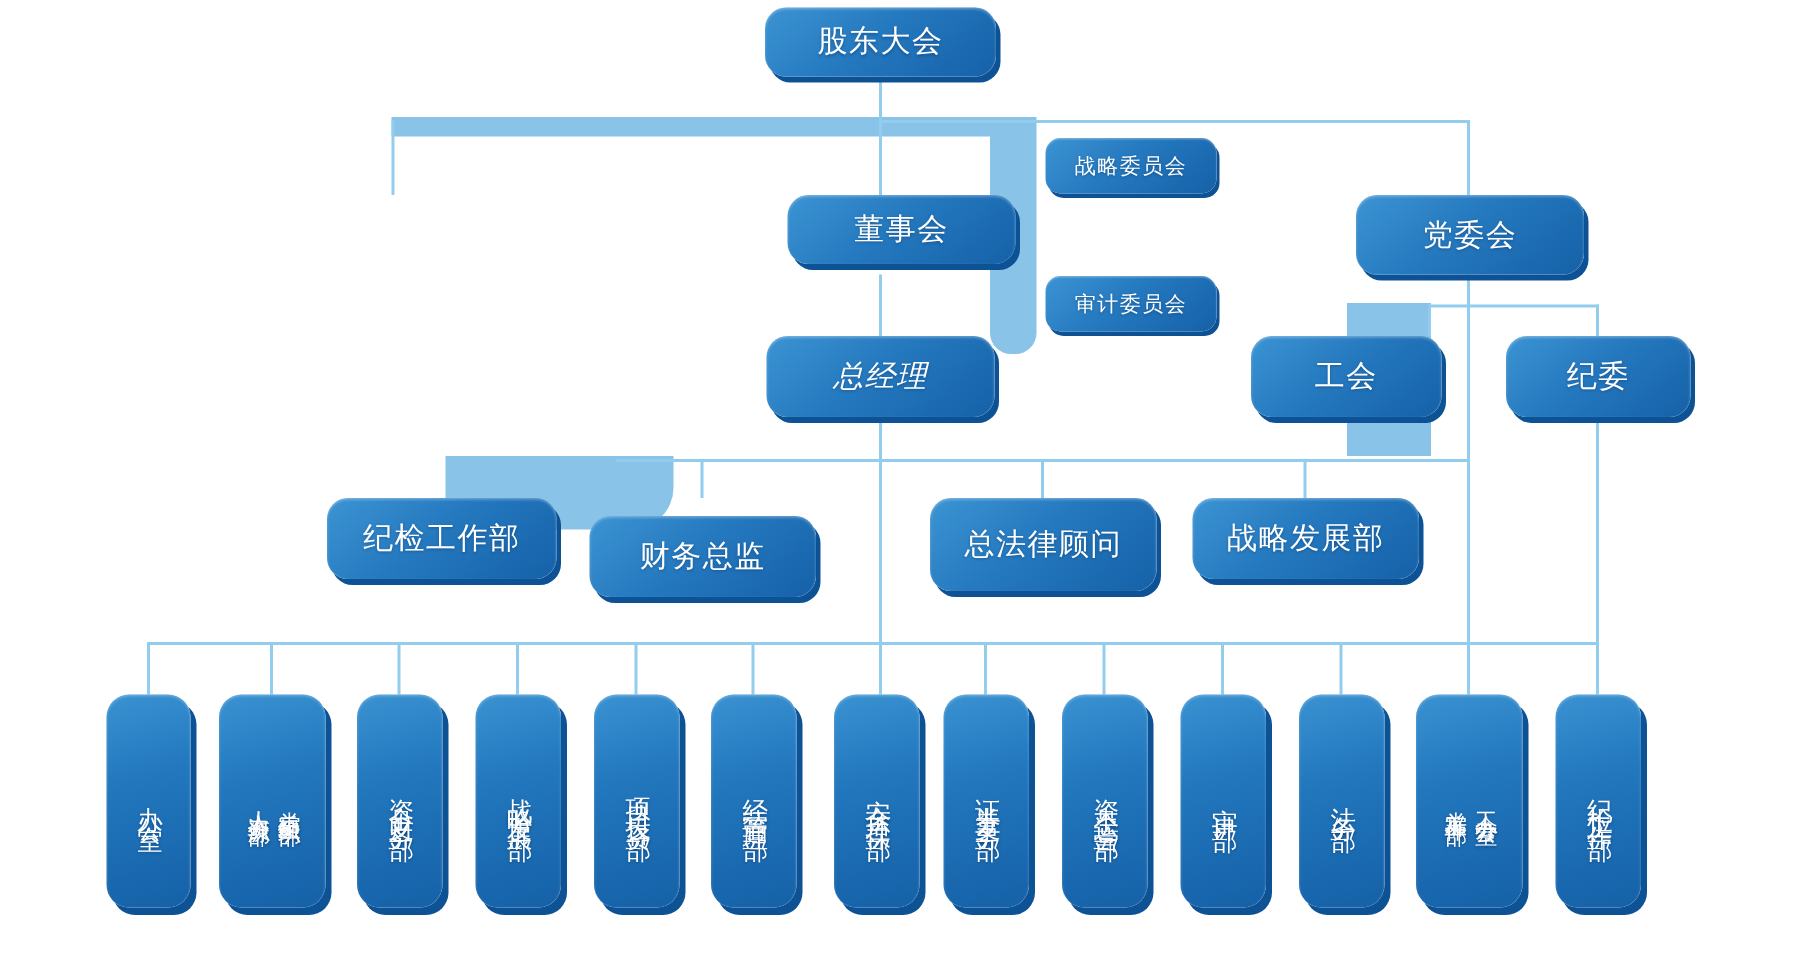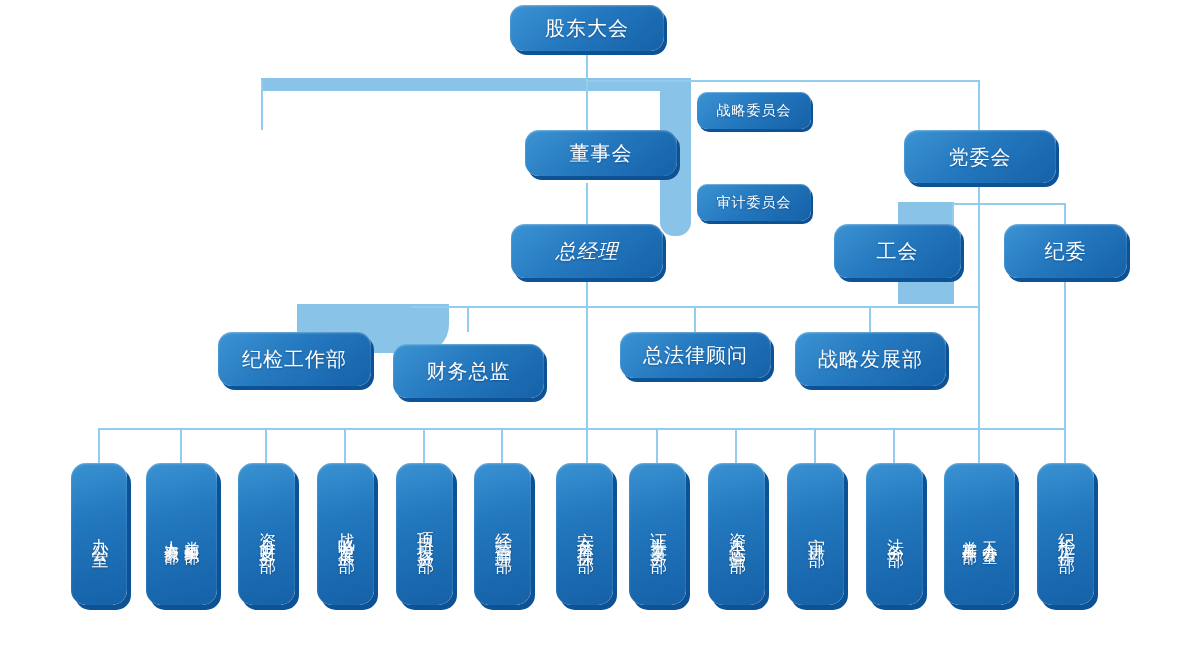--- a/index.html
+++ b/index.html
@@ -78,21 +78,21 @@
 
   <div class="node small" style="left:697px;top:92px;width:114px;height:37px;">战略委员会</div>
   <div class="node small" style="left:697px;top:184px;width:114px;height:37px;">审计委员会</div>
 
   <div class="node" style="left:511px;top:224px;width:152px;height:54px;font-style:italic;">总经理</div>
   <div class="node" style="left:834px;top:224px;width:127px;height:54px;">工会</div>
   <div class="node" style="left:1004px;top:224px;width:123px;height:54px;">纪委</div>
 
   <div class="node" style="left:218px;top:332px;width:153px;height:54px;">纪检工作部</div>
   <div class="node" style="left:393px;top:332px;width:151px;height:54px;margin-top:12px;">财务总监</div>
-  <div class="node" style="left:620px;top:332px;width:151px;height:46px;">总法律顾问</div>
+  <div class="node" style="left:620px;top:332px;width:151px;height:62px;">总法律顾问</div>
   <div class="node" style="left:795px;top:332px;width:151px;height:54px;">战略发展部</div>
 
   <div class="dept" style="left:71px;top:463px;width:56px;height:142px;">办公室</div>
   <div class="dept" style="left:146px;top:463px;width:71px;height:142px;font-size:15px;letter-spacing:2px;">党委组织部
 人力资源部</div>
   <div class="dept" style="left:238px;top:463px;width:57px;height:142px;">资金财务部</div>
   <div class="dept" style="left:317px;top:463px;width:57px;height:142px;">战略发展部</div>
   <div class="dept" style="left:396px;top:463px;width:57px;height:142px;">项目投资部</div>
   <div class="dept" style="left:474px;top:463px;width:57px;height:142px;">经营管理部</div>
   <div class="dept" style="left:556px;top:463px;width:57px;height:142px;">安全环保部</div>

